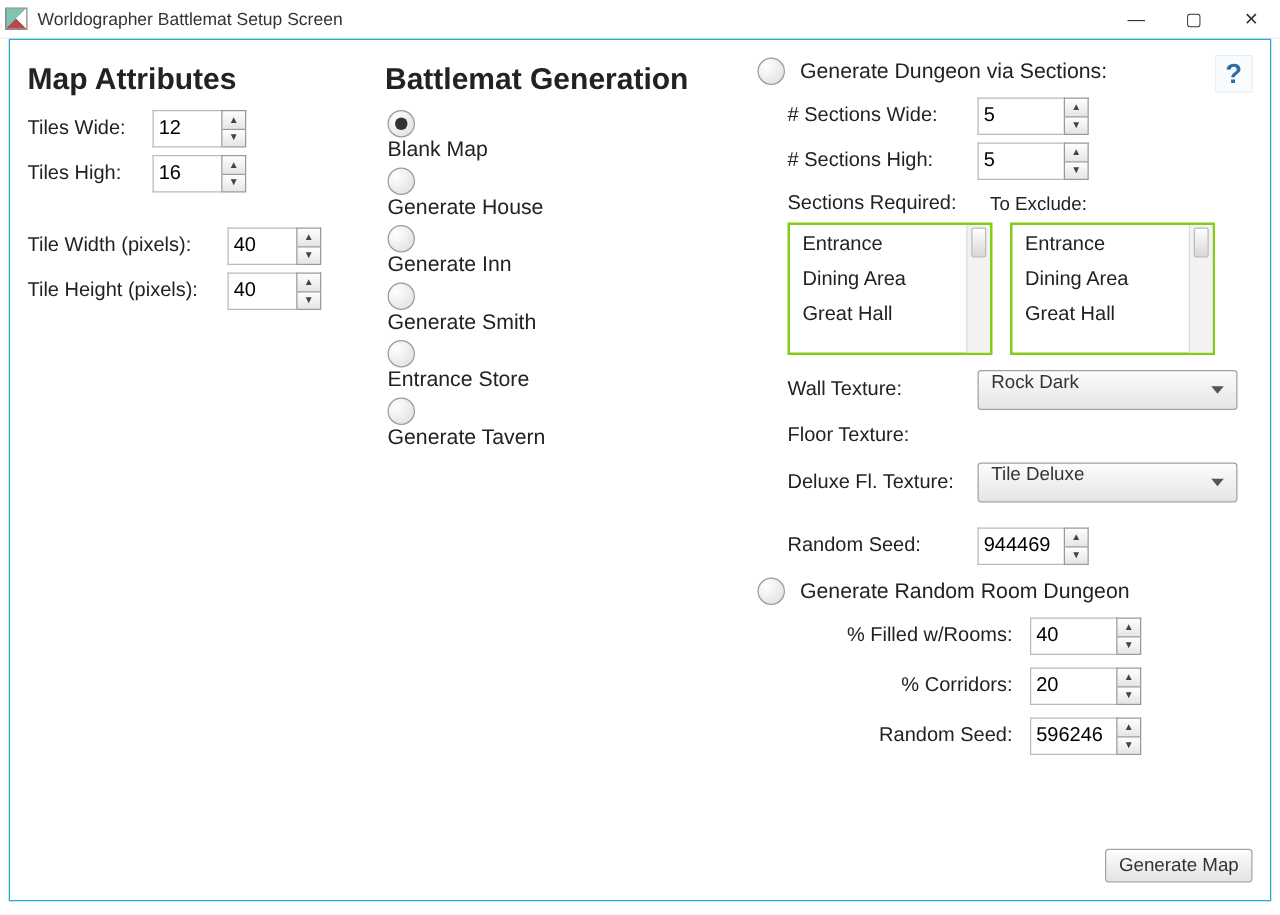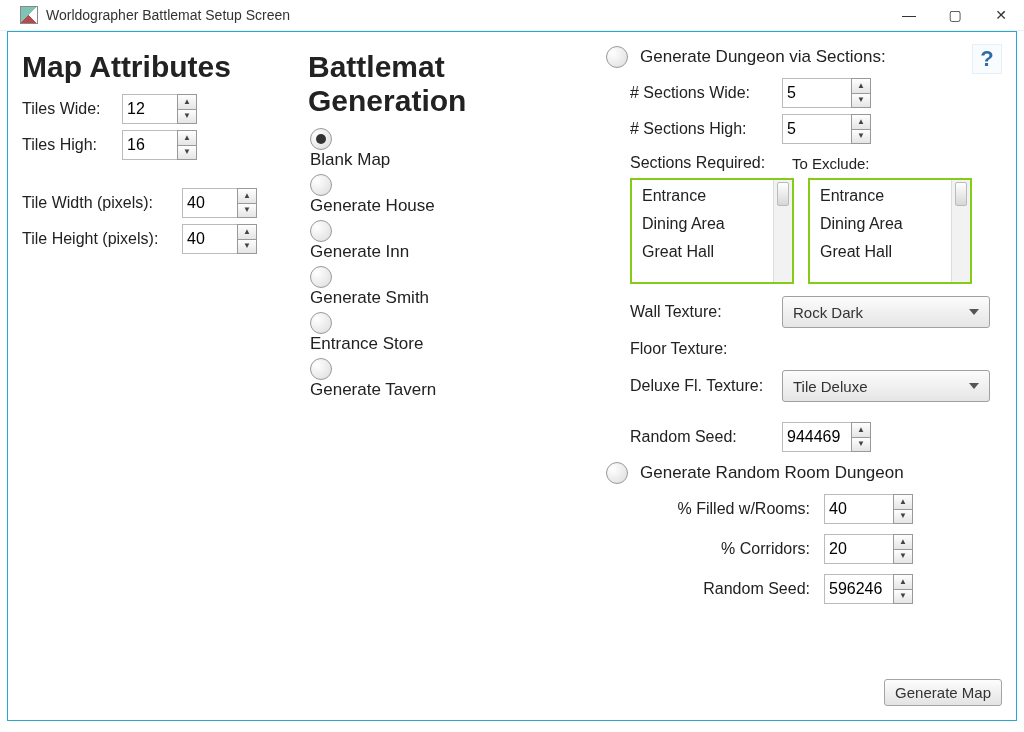--- a/index.html
+++ b/index.html
@@ -6,21 +6,21 @@
     margin: 0; padding: 0; height: 100%;
     font-family: "Segoe UI", Tahoma, Geneva, sans-serif;
     background: #fff; color: #222;
     font-size: 15px;
   }
   .window {
     width: 1024px;
   }
   .titlebar {
     height: 30px; border-bottom: 1px solid #eee;
-    display: flex; align-items: center; padding: 0 5px 0 20px;
+    display: flex; align-items: center; padding: 0 5px 0 4px;
     position: relative;
   }
   .titlebar .icon {
     width: 16px; height: 16px; margin-right: 8px;
     border: 1px solid #888;
     background: linear-gradient(135deg, #7ec3b3 0 49%, transparent 50%),
                 linear-gradient(45deg, #b34d4d 0 49%, transparent 50%);
   }
   .titlebar .title { font-size: 14px; color: #333; }
   .winbuttons { position: absolute; right: 0; top: 0; display: flex; height: 30px; }
@@ -35,21 +35,21 @@
     position: relative;
     padding: 10px 14px 14px 14px;
     box-sizing: border-box;
   }
   .cols { display: flex; gap: 26px; }
   .col1 { width: 260px; }
   .col2 { width: 272px; }
   .col3 { flex: 1; }
 
   h2 {
-    font-size: 30px; font-weight: 700; margin: 8px 0 10px 0; color: #222;
+    font-size: 24px; font-weight: 700; margin: 8px 0 10px 0; color: #222;
   }
 
   .row {
     display: flex; align-items: center; margin: 6px 0;
   }
   .lbl { width: 160px; font-size: 16px; }
   .lbl-narrow { width: 100px; }
   .spinner {
     display: inline-flex;
     height: 30px;
@@ -132,21 +132,21 @@
     border:1px solid #bbb; border-radius:2px;
   }
 
   .dd-row { display:flex; align-items:center; margin: 12px 0 0 24px; }
   .dd-row .dlab { width: 152px; font-size:16px; }
   .dropdown {
     flex: 0 0 186px; height: 30px;
     border: 1px solid #a0a0a0;
     border-radius: 3px;
     background: linear-gradient(#fcfcfc,#e5e5e5);
-    display:flex; align-items:center; padding: 0 10px;
+    display:flex; padding: 0 10px;
     font-size: 15px; color:#333; position:relative;
   }
   .dropdown .caret {
     position:absolute; right:10px; top:50%; transform:translateY(-50%);
     width: 0; height:0; border-left:5px solid transparent; border-right:5px solid transparent;
     border-top:6px solid #555;
   }
 
   .rnd-row { display:flex; align-items:center; margin: 12px 0 0 24px; }
   .rnd-row .rlab { width: 152px; font-size:16px; }

